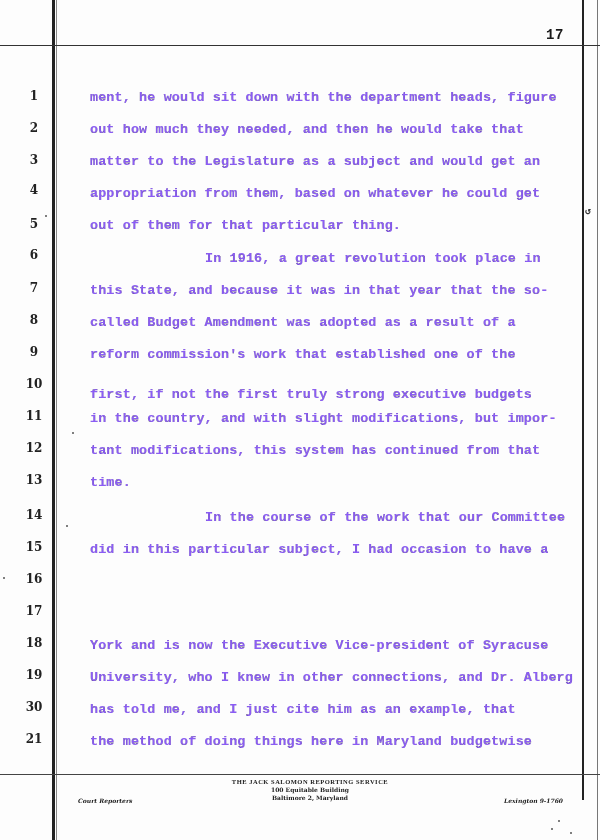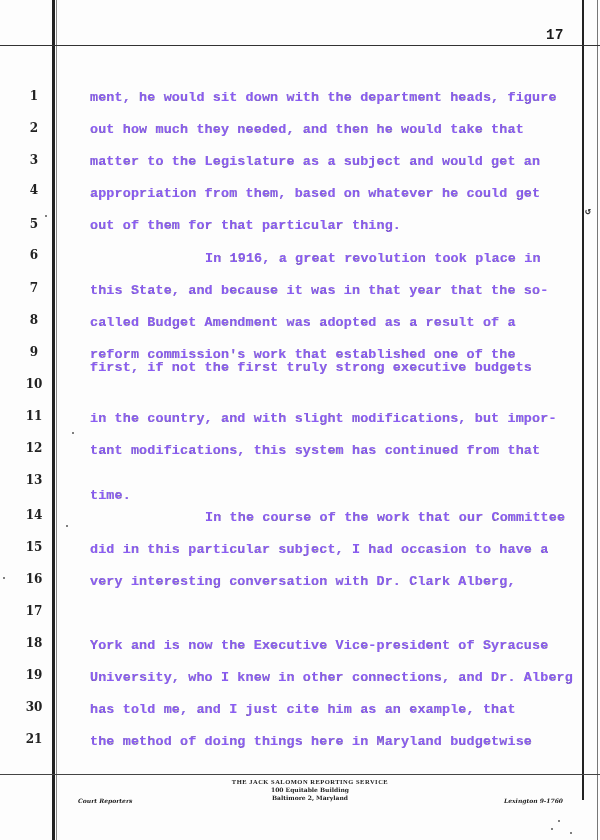--- a/index.html
+++ b/index.html
@@ -177,27 +177,26 @@
 
   <div class="text-line" style="top:90px">ment, he would sit down with the department heads, figure</div>
   <div class="text-line" style="top:122px">out how much they needed, and then he would take that</div>
   <div class="text-line" style="top:154px">matter to the Legislature as a subject and would get an</div>
   <div class="text-line" style="top:186px">appropriation from them, based on whatever he could get</div>
   <div class="text-line" style="top:218px">out of them for that particular thing.</div>
   <div class="text-line indent" style="top:251px">In 1916, a great revolution took place in</div>
   <div class="text-line" style="top:283px">this State, and because it was in that year that the so-</div>
   <div class="text-line" style="top:315px">called Budget Amendment was adopted as a result of a</div>
   <div class="text-line" style="top:347px">reform commission's work that established one of the</div>
-  <div class="text-line" style="top:360px">first, if not the first truly strong executive budgets</div>
+  <div class="text-line" style="top:387px">first, if not the first truly strong executive budgets</div>
   <div class="text-line" style="top:411px">in the country, and with slight modifications, but impor-</div>
   <div class="text-line" style="top:443px">tant modifications, this system has continued from that</div>
-  <div class="text-line" style="top:488px">time.</div>
+  <div class="text-line" style="top:475px">time.</div>
   <div class="text-line indent" style="top:510px">In the course of the work that our Committee</div>
   <div class="text-line" style="top:542px">did in this particular subject, I had occasion to have a</div>
-  <div class="text-line" style="top:574px">very interesting conversation with Dr. Clark Alberg,</div>
   <div class="text-line" style="top:638px">York and is now the Executive Vice-president of Syracuse</div>
   <div class="text-line" style="top:670px">University, who I knew in other connections, and Dr. Alberg</div>
   <div class="text-line" style="top:702px">has told me, and I just cite him as an example, that</div>
   <div class="text-line" style="top:734px">the method of doing things here in Maryland budgetwise</div>
 
   <div class="footer-center">
     <span class="f1">THE JACK SALOMON REPORTING SERVICE</span>
     <span class="f2">100 Equitable Building</span>
     <span class="f3">Baltimore 2, Maryland</span>
   </div>

